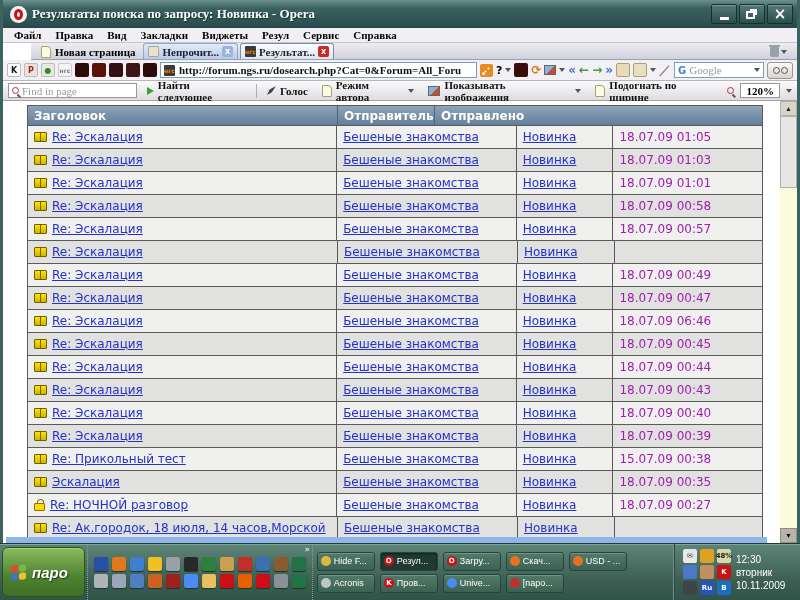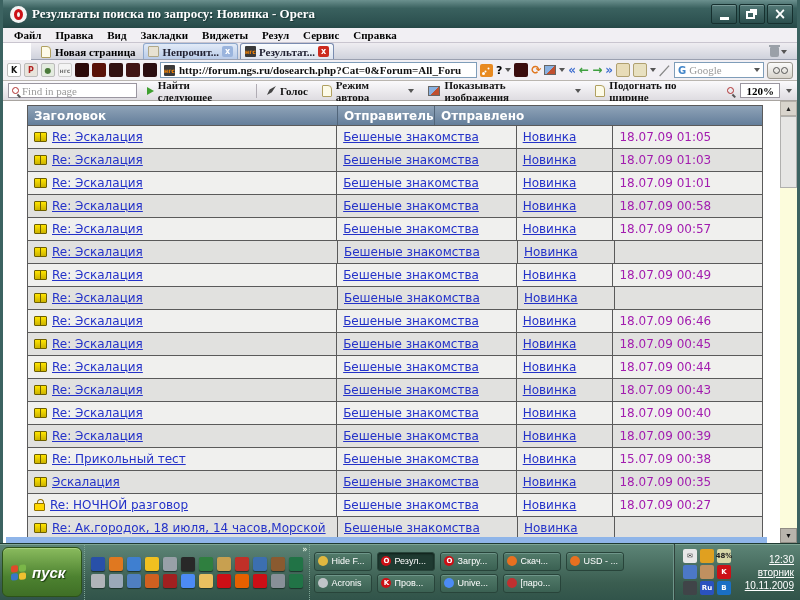--- a/index.html
+++ b/index.html
@@ -148,21 +148,21 @@
   .tbtn { width:58px; height:19px; border-radius:3px; background:linear-gradient(#527b6a,#3b6153);
           border:1px solid #28443a; box-shadow:inset 0 1px 0 #6f968a; display:flex; align-items:center;
           gap:3px; padding:0 3px; font:9px "Liberation Sans",sans-serif; overflow:hidden; white-space:nowrap; }
   .tbtn.active { background:#1f3a31; box-shadow:inset 0 1px 2px #102019; }
   .tbtn i { width:10px; height:10px; border-radius:50%; flex:0 0 10px; display:inline-flex;
             align-items:center; justify-content:center; font:bold 7px "DejaVu Sans",sans-serif; color:#fff; }
   .tray { display:flex; align-items:center; gap:4px; padding:0 6px 0 8px; border-left:2px ridge #6f968a; }
   .tray-icons { display:grid; grid-template-columns:repeat(3,15px); gap:2px; }
   .tray-ico { width:14px; height:14px; border-radius:2px; display:inline-flex; align-items:center;
               justify-content:center; font:bold 7px "DejaVu Sans",sans-serif; color:#fff; }
-  .clock { text-align:right; font:10px "Liberation Sans",sans-serif; line-height:1.3; min-width:58px;text-decoration:underline; }
+  .clock { text-align:left; font:10px "Liberation Sans",sans-serif; line-height:1.3; min-width:58px; }
 </style>
 </head>
 <body>
 
 <div class="screen">
   <div class="window">
 
     <div class="titlebar">
       <span class="opera-logo">
           <i></i>
@@ -399,20 +399,23 @@
               <span class="c c1">
                 <span class="icon-book"></span>
                 <a>Re: Эскалация</a>
               </span>
               <span class="c c2">
                 <a>Бешеные знакомства</a>
               </span>
               <span class="c c3">
                 <a>Новинка</a>
               </span>
+              <span class="c c4">
+                <span class="sent">18.07.09 00:47</span>
+              </span>
             </div>
             <div class="trow">
               <span class="c c1">
                 <span class="icon-book"></span>
                 <a>Re: Эскалация</a>
               </span>
               <span class="c c2">
                 <a>Бешеные знакомства</a>
               </span>
               <span class="c c3">
@@ -566,21 +569,21 @@
   </div>
 
   <div class="taskbar">
     <div class="start-btn">
       <span class="xp-flag">
         <i style="background:#e04a2a"></i>
           <i style="background:#7ab648"></i>
         <i style="background:#3a76c8"></i>
           <i style="background:#f0c030"></i>
       </span>
-      <span class="start-label">пуск</span>
+      <span class="start-label">паро</span>
     </div>
     <div class="ql">
       <span class="ql-more">»</span>
     <div class="ql-row">
           <span class="ql-ico" style="background: rgb(40, 80, 168);"></span>
           <span class="ql-ico" style="background: rgb(224, 120, 32);"></span>
           <span class="ql-ico" style="background: rgb(63, 127, 208);"></span>
           <span class="ql-ico" style="background: rgb(240, 192, 32);"></span>
           <span class="ql-ico" style="background: rgb(152, 160, 168);"></span>
           <span class="ql-ico" style="background: rgb(40, 40, 40);"></span>

